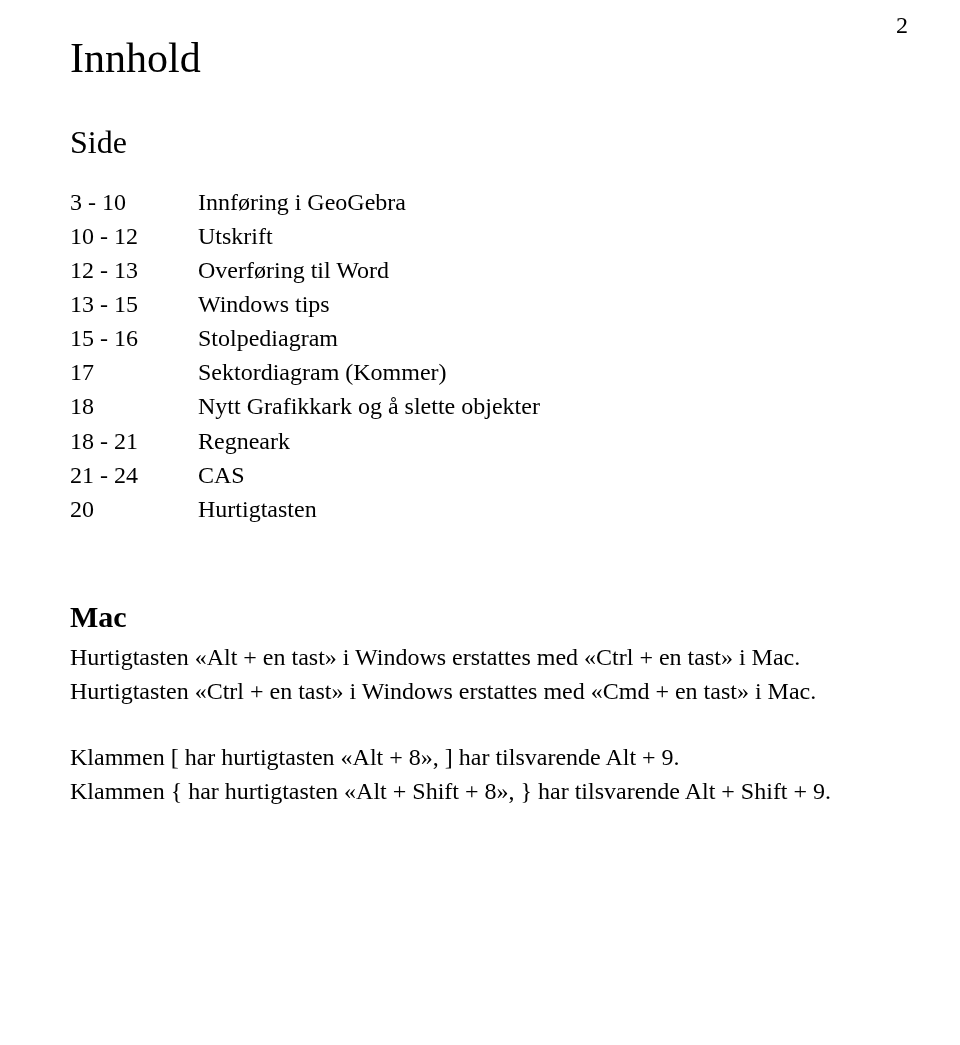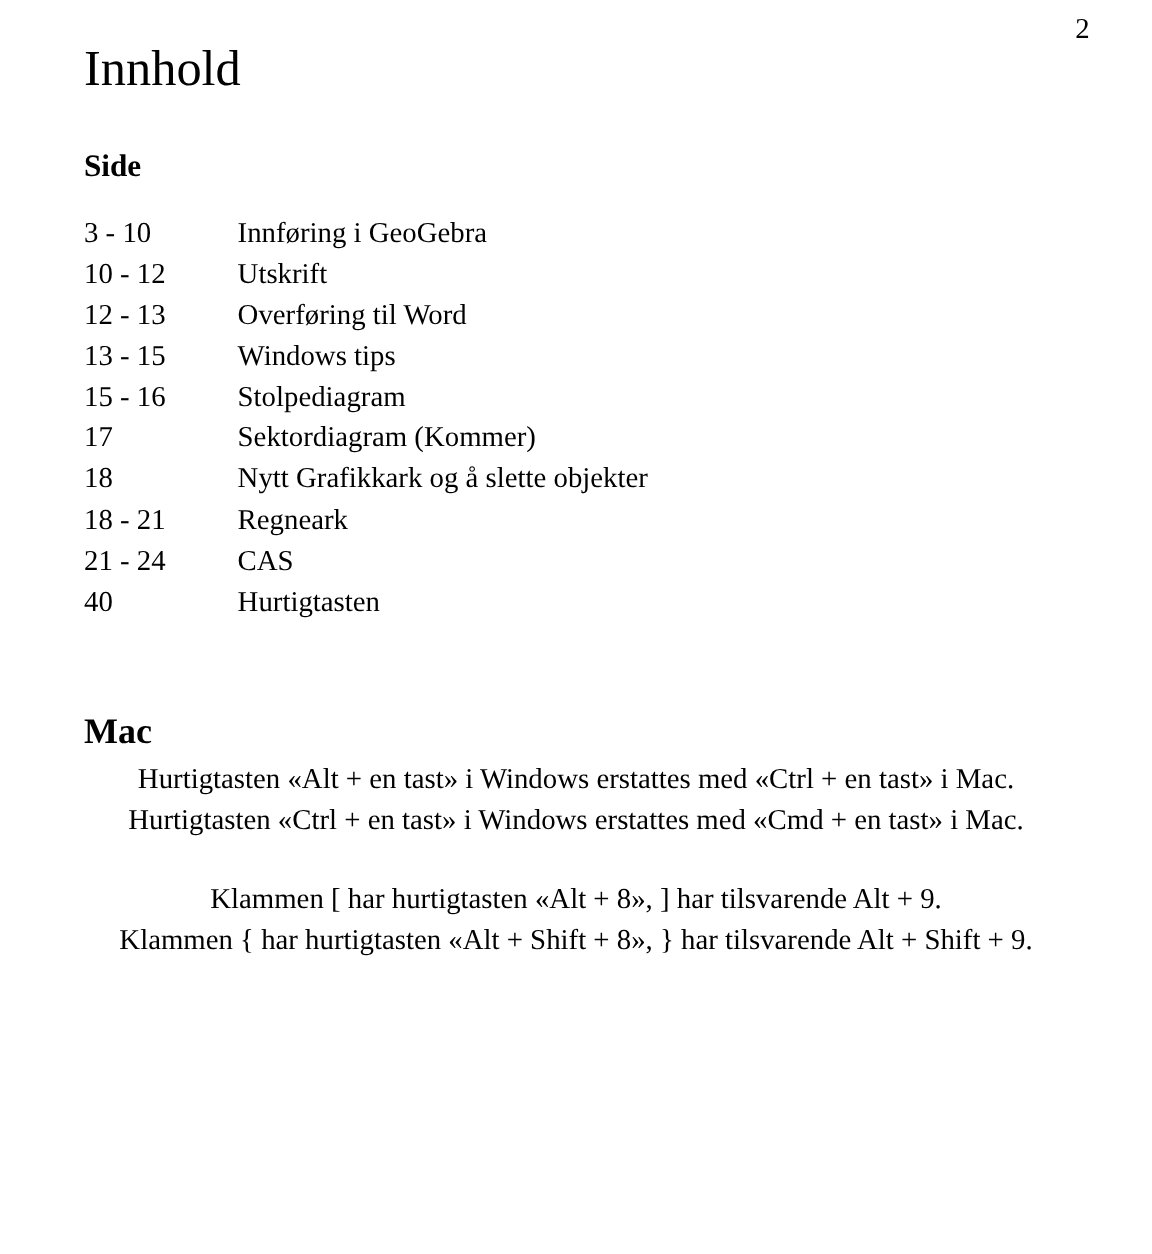--- a/index.html
+++ b/index.html
@@ -24,22 +24,22 @@
     right: 52px;
     font-size: 24px;
   }
   .title {
     font-size: 42px;
     margin-top: 14px;
     margin-bottom: 42px;
     font-weight: normal;
   }
   .side-label {
-    font-size: 26px;
-    font-weight: bold;
+    font-size: 32px;
+    font-weight: normal;
     margin-bottom: 24px;
   }
   .toc {
     font-size: 24px;
     line-height: 1.42;
   }
   .toc-row {
     display: flex;
   }
   .toc-page {
@@ -52,21 +52,20 @@
   .mac-heading {
     font-size: 30px;
     font-weight: bold;
     margin-top: 74px;
     margin-bottom: 6px;
   }
   .body-text {
     font-size: 24px;
     line-height: 1.42;
     margin: 0;
-    text-align: center;
   }
   .spacer {
     height: 32px;
   }
 </style>
 </head>
 <body>
 
 <div class="page">
 
@@ -107,21 +106,21 @@
     </div>
     <div class="toc-row">
       <div class="toc-page">18 - 21</div>
       <div class="toc-title">Regneark</div>
     </div>
     <div class="toc-row">
       <div class="toc-page">21 - 24</div>
       <div class="toc-title">CAS</div>
     </div>
     <div class="toc-row">
-      <div class="toc-page">40</div>
+      <div class="toc-page">20</div>
       <div class="toc-title">Hurtigtasten</div>
     </div>
   </div>
 
   <div class="mac-heading">Mac</div>
 
   <p class="body-text">Hurtigtasten «Alt + en tast» i Windows erstattes med «Ctrl + en tast» i Mac.</p>
   <p class="body-text">Hurtigtasten «Ctrl + en tast» i Windows erstattes med «Cmd + en tast» i Mac.</p>
   <div class="spacer"></div>
   <p class="body-text">Klammen [ har hurtigtasten «Alt + 8», ] har tilsvarende Alt + 9.</p>

